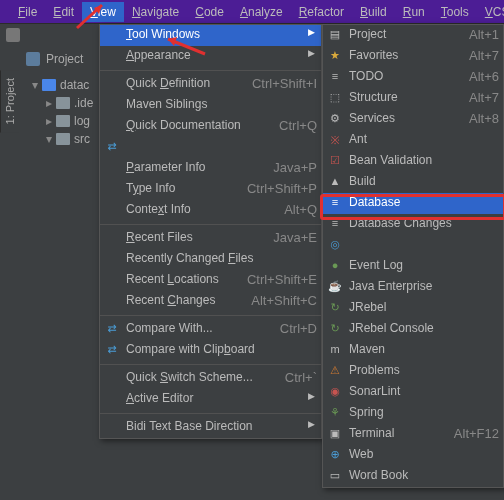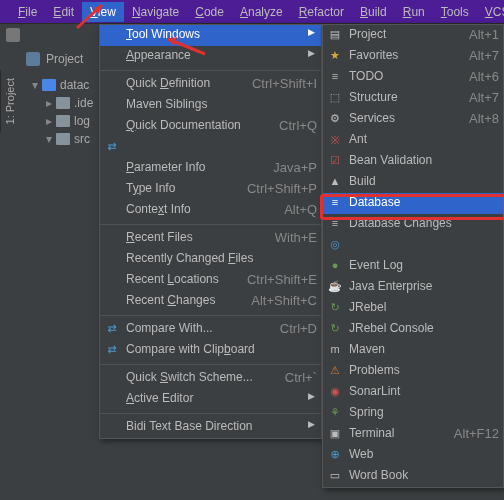--- a/index.html
+++ b/index.html
@@ -150,21 +150,21 @@
       <span class="label">T<span class="underline">y</span>pe Info</span>
       <span class="shortcut">Ctrl+Shift+P</span>
     </div>
     <div class="menu-item">
       <span class="label">Conte<span class="underline">x</span>t Info</span>
       <span class="shortcut">Alt+Q</span>
     </div>
     <div class="menu-sep"></div>
     <div class="menu-item">
       <span class="label"><span class="underline">R</span>ecent Files</span>
-      <span class="shortcut">With+E</span>
+      <span class="shortcut">Java+E</span>
     </div>
     <div class="menu-item">
       <span class="label">Recently Changed <span class="underline">F</span>iles</span>
     </div>
     <div class="menu-item">
       <span class="label">Recent <span class="underline">L</span>ocations</span>
       <span class="shortcut">Ctrl+Shift+E</span>
     </div>
     <div class="menu-item">
       <span class="label">Recent <span class="underline">C</span>hanges</span>

